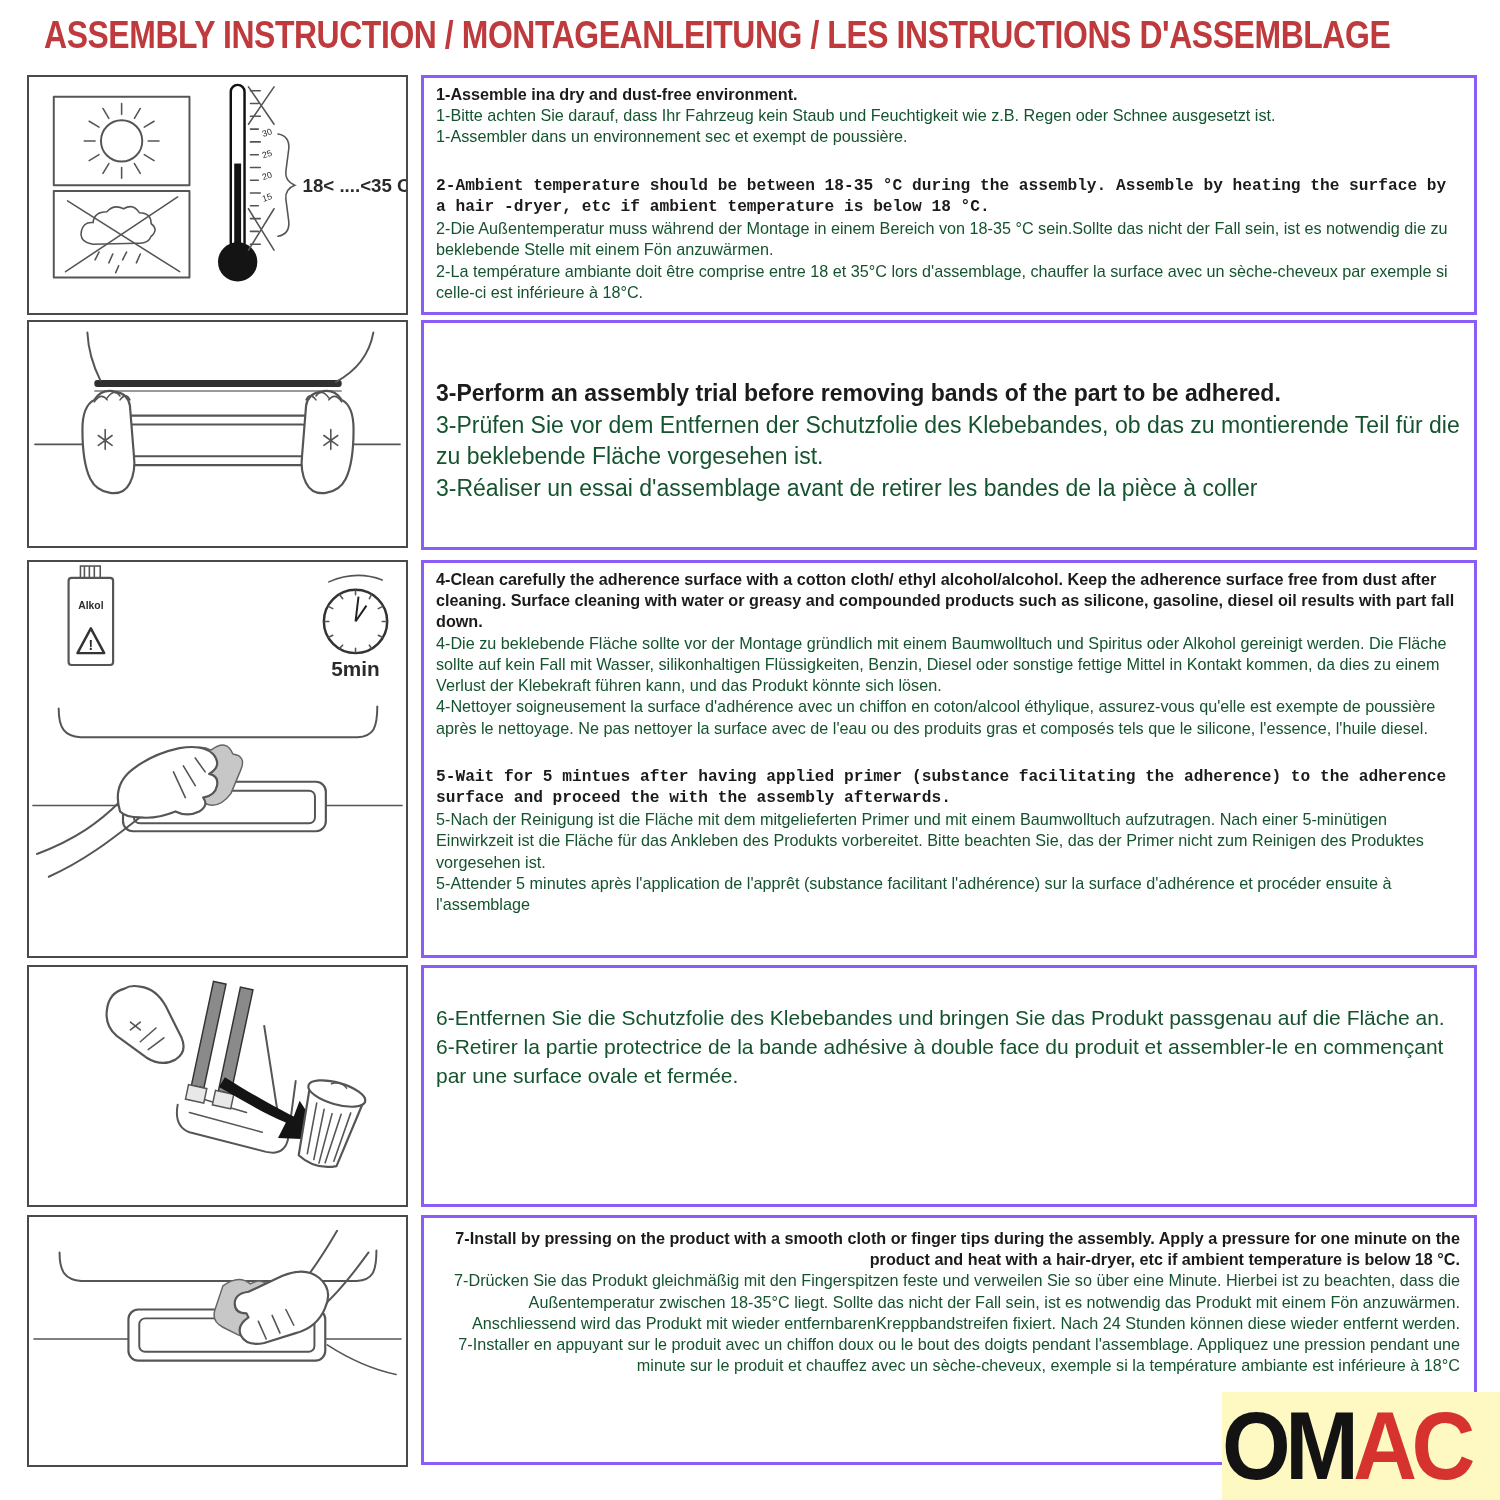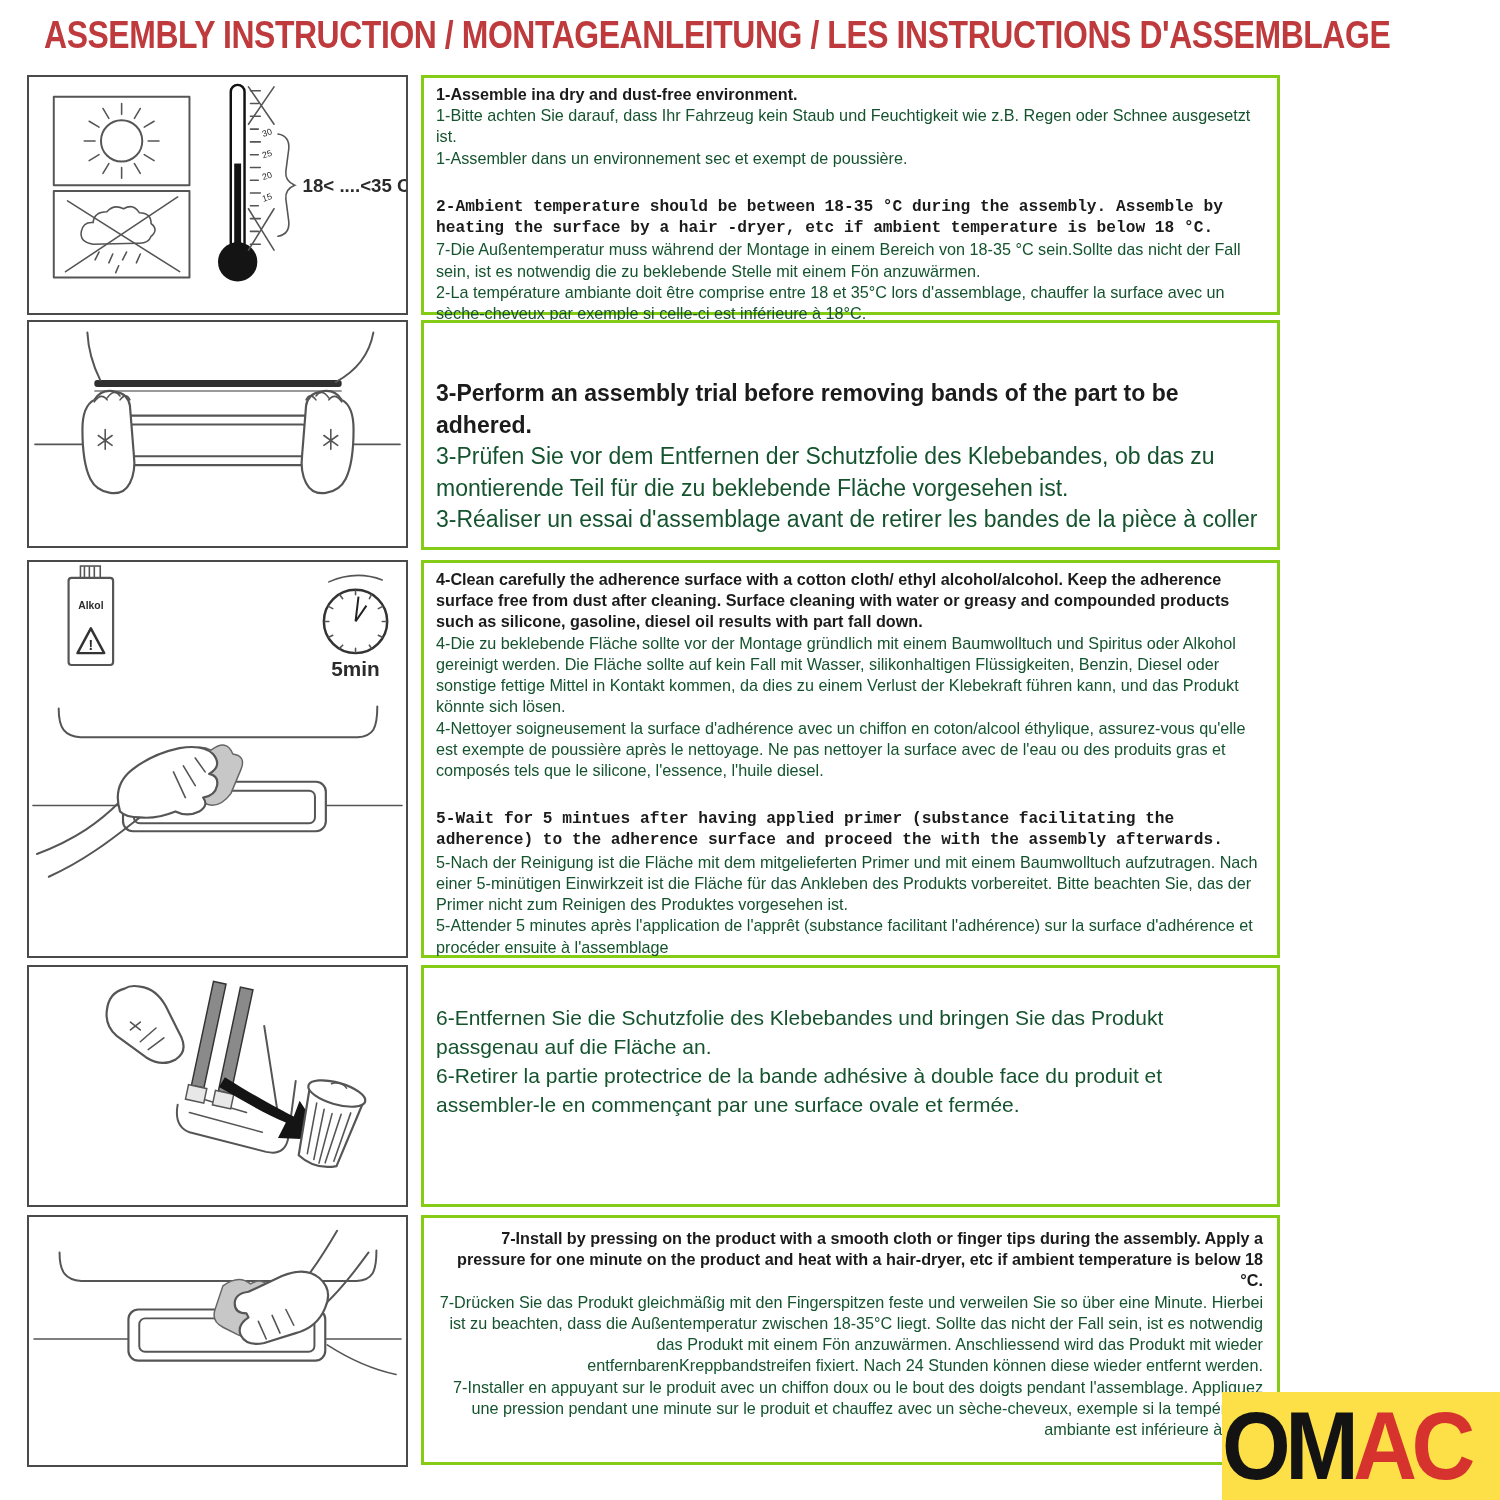--- a/index.html
+++ b/index.html
@@ -7,21 +7,21 @@
     width:1500px;height:1500px;position:relative;background:#ffffff;
     font-family:"Liberation Sans", sans-serif;overflow:hidden;
   }
   .title{
     position:absolute;left:44px;top:14px;margin:0;
     font-size:38px;font-weight:800;color:#BE3A3C;white-space:nowrap;
     letter-spacing:-0.5px;transform:scaleX(0.84);transform-origin:left center;
   }
   .box{position:absolute;box-sizing:border-box;background:#fff;}
   .ill{left:27px;width:381px;border:2px solid #4a4a4a;}
-  .txt{left:421px;width:859px;border:3px solid #84cc16;padding:6px 14px 0 12px;}
+  .txt{left:421px;width:1056px;border:3px solid #8b5cf6;padding:6px 14px 0 12px;}
   .r1{top:75px;height:240px;}
   .r2{top:320px;height:228px;}
   .r2t{top:320px;height:230px;padding-top:55px;}
   .r3{top:560px;height:398px;}
   .r4{top:965px;height:242px;}
   .r4t{top:965px;height:242px;padding-top:36px;}
   .r5{top:1215px;height:252px;}
   .r5t{top:1215px;height:250px;padding-top:10px;text-align:right;}
   .txt p{margin:0;font-size:16.2px;line-height:1.31;color:#14532d;}
   .txt p.b{font-weight:bold;color:#1b1b1b;}
@@ -30,21 +30,21 @@
   .txt.mid p{font-size:21px;line-height:1.38;}
   .ill svg{display:block;width:100%;height:100%;}
   .lnart{stroke:#555;stroke-width:2;fill:none;stroke-linecap:round;stroke-linejoin:round;}
   .lnthin{stroke:#555;stroke-width:1.6;fill:none;stroke-linecap:round;}
   .whitefill{fill:#ffffff;stroke:#555;stroke-width:2.2;stroke-linejoin:round;}
   .grayfill{fill:#c7c7c7;stroke:#666;stroke-width:1.5;stroke-linejoin:round;}
   .darkfill{fill:#141414;stroke:none;}
   .svgtxt{fill:#2b2b2b;font-family:"Liberation Sans",sans-serif;}
   .logo-panel{
     position:absolute;left:1222px;top:1392px;width:278px;height:108px;
-    background:#fde047;z-index:5;display:flex;align-items:center;justify-content:flex-start;
+    background:#fef9c3;z-index:5;display:flex;align-items:center;justify-content:flex-start;
   }
   .logo-text{
     font-size:96px;font-weight:800;letter-spacing:-6px;line-height:1;
     transform:scaleX(0.92);transform-origin:left center;white-space:nowrap;
   }
   .logo-black{color:#131313;}
   .logo-red{color:#D6332F;}
 </style>
 </head>
 <body>
@@ -84,21 +84,21 @@
       <text class="svgtxt" font-size="19" font-weight="600" x="277" y="117">18&lt; ....&lt;35 C</text>
     </g>
   </svg>
 </div>
 
 <div class="box txt r1">
   <p class="b">1-Assemble ina dry and dust-free environment.</p>
   <p>1-Bitte achten Sie darauf, dass Ihr Fahrzeug kein Staub und Feuchtigkeit wie z.B. Regen oder Schnee ausgesetzt ist.</p>
   <p>1-Assembler dans un environnement sec et exempt de poussière.</p>
   <p class="b g">2-Ambient temperature should be between 18-35 °C  during the assembly. Assemble by heating the surface by a hair -dryer, etc if ambient temperature is below 18 °C.</p>
-  <p>7-Die Außentemperatur muss während der Montage in einem Bereich von 18-35 °C  sein.Sollte das nicht der Fall sein, ist es notwendig die zu beklebende Stelle mit einem Fön anzuwärmen.</p>
+  <p>2-Die Außentemperatur muss während der Montage in einem Bereich von 18-35 °C  sein.Sollte das nicht der Fall sein, ist es notwendig die zu beklebende Stelle mit einem Fön anzuwärmen.</p>
   <p>2-La température ambiante doit être comprise entre 18 et 35°C lors d'assemblage, chauffer la surface avec un sèche-cheveux par exemple si celle-ci est inférieure à 18°C.</p>
 </div>
 
 <div class="box ill r2">
   <svg viewBox="0 0 381 221">
     <g>
       <path class="lnthin" d="M6,121 L88,121 M293,121 L375,121"></path>
     </g>
     <g>
       <rect x="88" y="92" width="205" height="50" rx="10" class="whitefill"></rect>

